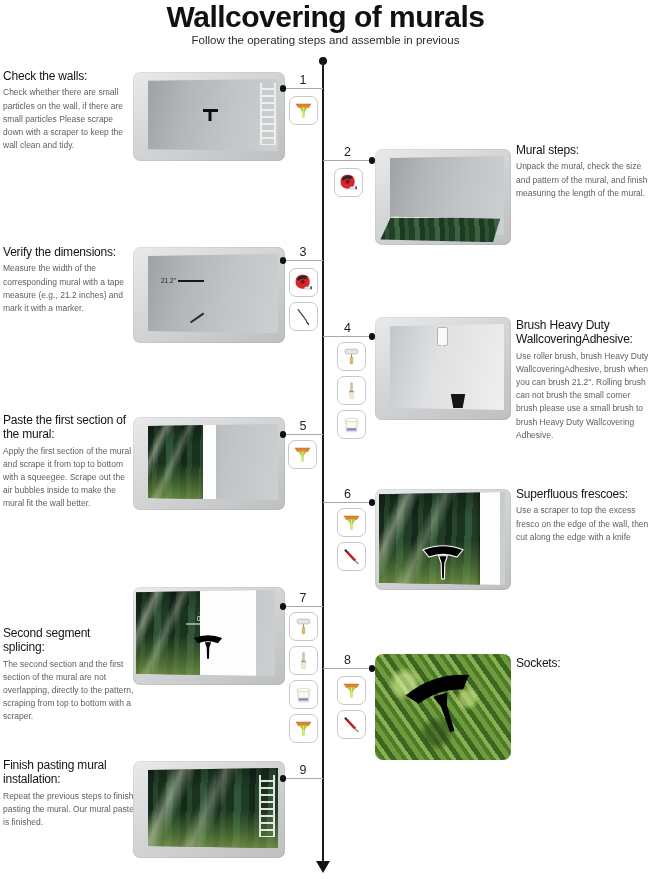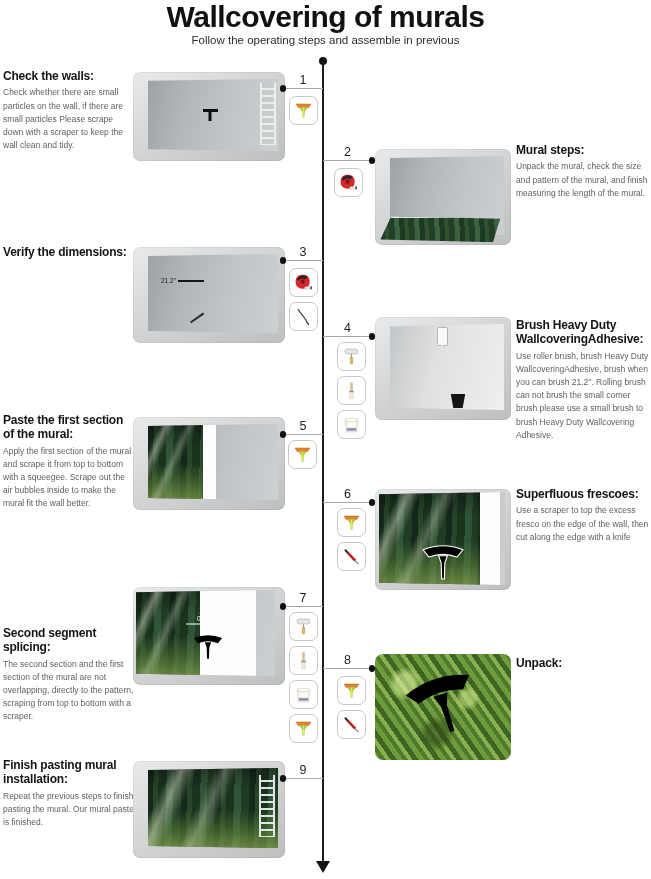--- a/index.html
+++ b/index.html
@@ -24,21 +24,21 @@
   .conn-line{height:1.2px;background:#a8a8a8;position:relative;margin-top:1px;}
   .conn-left{width:40px;}
   .conn-right{width:49px;}
   .conn-left .conn-line::before{content:'';position:absolute;left:-3px;top:-2.6px;width:6.4px;height:6.4px;border-radius:50%;background:#111;}
   .conn-right .conn-line::after{content:'';position:absolute;right:-3px;top:-2.6px;width:6.4px;height:6.4px;border-radius:50%;background:#111;}
 
   
   .txt{position:absolute;}
   .txt-left{left:3px;width:131px;}
   .txt-right{left:516px;width:134px;}
-  .h{margin:0 0 3px;font-size:12px;font-weight:700;color:#141414;line-height:1.2;letter-spacing:-0.2px;}
+  .h{margin:0 0 3px;font-size:12px;font-weight:400;color:#141414;line-height:1.2;letter-spacing:-0.2px;}
   .b{margin:0;font-size:8.5px;color:#5f5f5f;line-height:1.55;}
 
   
   .icon-box{position:absolute;width:27px;height:27px;background:#fff;border:1px solid #c8c8c8;
         border-radius:7px;display:flex;align-items:center;justify-content:center;}
   .icn{width:21px;height:21px;display:block;}
 
   
   .room{position:absolute;border-radius:7px;
         background:linear-gradient(150deg,#e9eaeb 0%,#d6d7d8 40%,#bdbfc1 100%);
@@ -176,20 +176,21 @@
     <div class="wall"></div>
     <div class="mural-roll"></div>
   </div>
   <div class="txt txt-right" style="top:143px;">
     <h2 class="h">Mural steps:</h2>
     <p class="b">Unpack the mural, check the size and pattern of the mural, and finish measuring the length of the mural.</p>
   </div>
 
   <div class="txt txt-left" style="top:245px;">
     <h2 class="h">Verify the dimensions:</h2>
+    <p class="b">Measure the width of the corresponding mural with a tape measure (e.g., 21.2 inches) and mark it with a marker.</p>
   </div>
   <div class="room" style="left:133px;top:247px;width:152px;height:96px;">
     <div class="wall"></div>
     <div class="measure" style="left:28px;top:30px;">
       <span class="measure-text">21.2"</span>
       <span class="measure-line"></span>
     </div>
     <div class="marker-stroke" style="left:56px;top:70px;"></div>
   </div>
   <div class="conn conn-left" style="left:283px;top:246px;">
@@ -342,21 +343,21 @@
     <svg class="icn" viewBox="0 0 24 24">
         <use href="#ic-knife"></use>
       </svg>
   </div>
   <div class="photo foliage" style="left:375px;top:654px;width:136px;height:106px;">
     <svg class="sil" style="left:28px;top:14px;width:80px;height:70px;transform:rotate(-18deg);" viewBox="0 0 60 52">
         <use href="#sil-squeegee"></use>
       </svg>
   </div>
   <div class="txt txt-right" style="top:656px;">
-    <h2 class="h">Unpack:</h2>
+    <h2 class="h">Sockets:</h2>
   </div>
 
   <div class="txt txt-left" style="top:758px;">
     <h2 class="h">Finish pasting mural installation:</h2>
     <p class="b">Repeat the previous steps to finish pasting the mural. Our mural paste is finished.</p>
   </div>
   <div class="room" style="left:133px;top:761px;width:152px;height:97px;">
     <div class="wall forest"></div>
     <div class="ladder" style="right:10px;top:14px;height:62px;"></div>
   </div>

